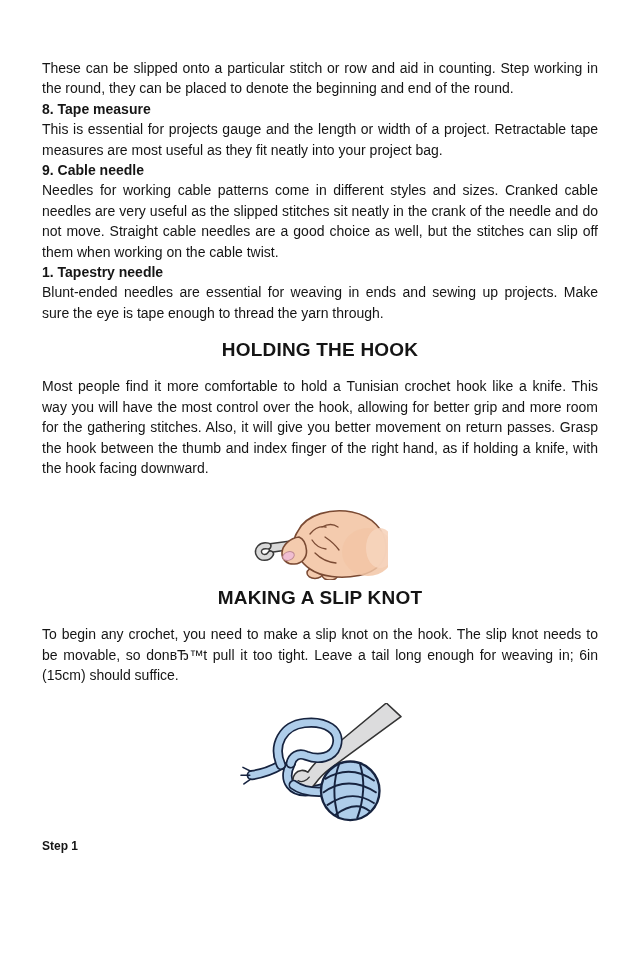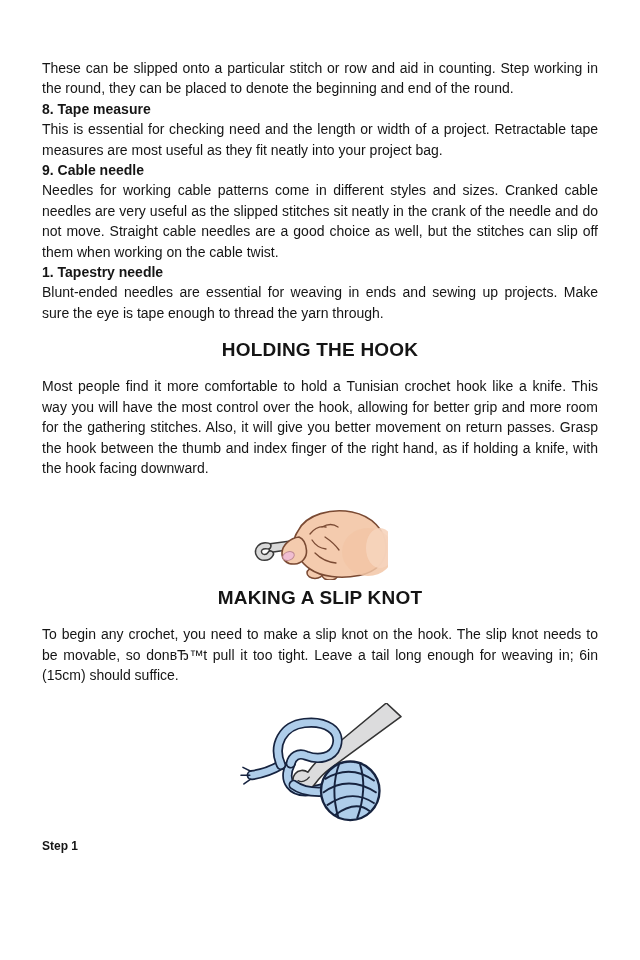--- a/index.html
+++ b/index.html
@@ -20,21 +20,21 @@
   .step-label{margin:14px 0 0 0;font-size:12px;line-height:20.4px;font-weight:bold;}
 </style>
 </head>
 <body>
 
 <div class="page">
 
   <p class="body-para">These can be slipped onto a particular stitch or row and aid in counting. Step working in the round, they can be placed to denote the beginning and end of the round.</p>
 
   <p class="item-heading">8. Tape measure</p>
-  <p class="body-para">This is essential for checking need and the length or width of a project. Retractable tape measures are most useful as they fit neatly into your project bag.</p>
+  <p class="body-para">This is essential for projects gauge and the length or width of a project. Retractable tape measures are most useful as they fit neatly into your project bag.</p>
 
   <p class="item-heading">9. Cable needle</p>
   <p class="body-para">Needles for working cable patterns come in different styles and sizes. Cranked cable needles are very useful as the slipped stitches sit neatly in the crank of the needle and do not move. Straight cable needles are a good choice as well, but the stitches can slip off them when working on the cable twist.</p>
 
   <p class="item-heading">1. Tapestry needle</p>
   <p class="body-para">Blunt-ended needles are essential for weaving in ends and sewing up projects. Make sure the eye is tape enough to thread the yarn through.</p>
 
 
   <p class="section-heading">HOLDING THE HOOK</p>
   <p class="body-para">Most people find it more comfortable to hold a Tunisian crochet hook like a knife. This way you will have the most control over the hook, allowing for better grip and more room for the gathering stitches. Also, it will give you better movement on return passes. Grasp the hook between the thumb and index finger of the right hand, as if holding a knife, with the hook facing downward.</p>

